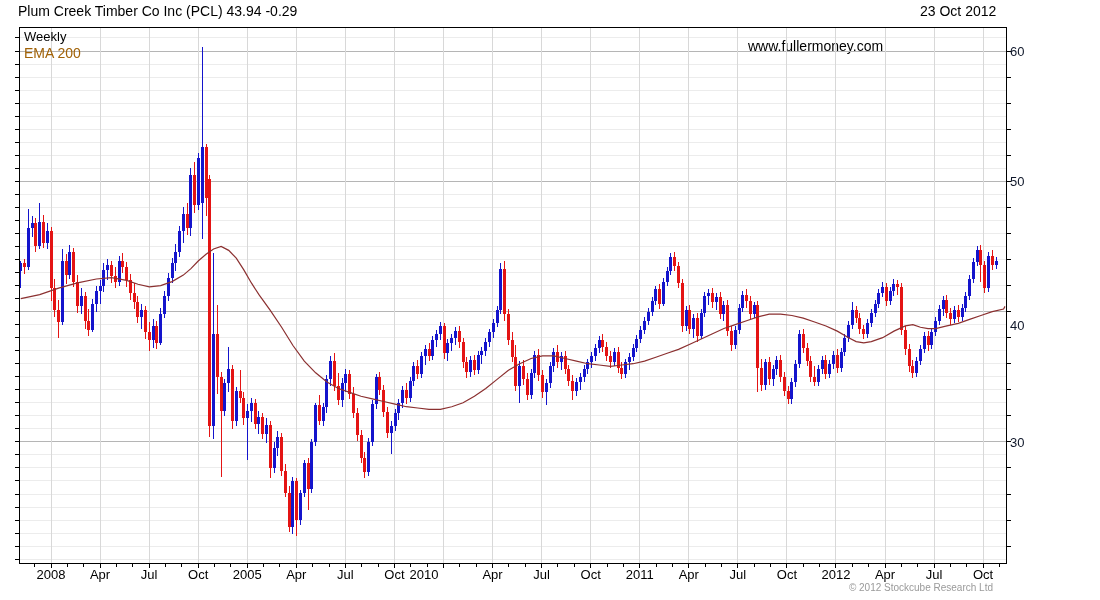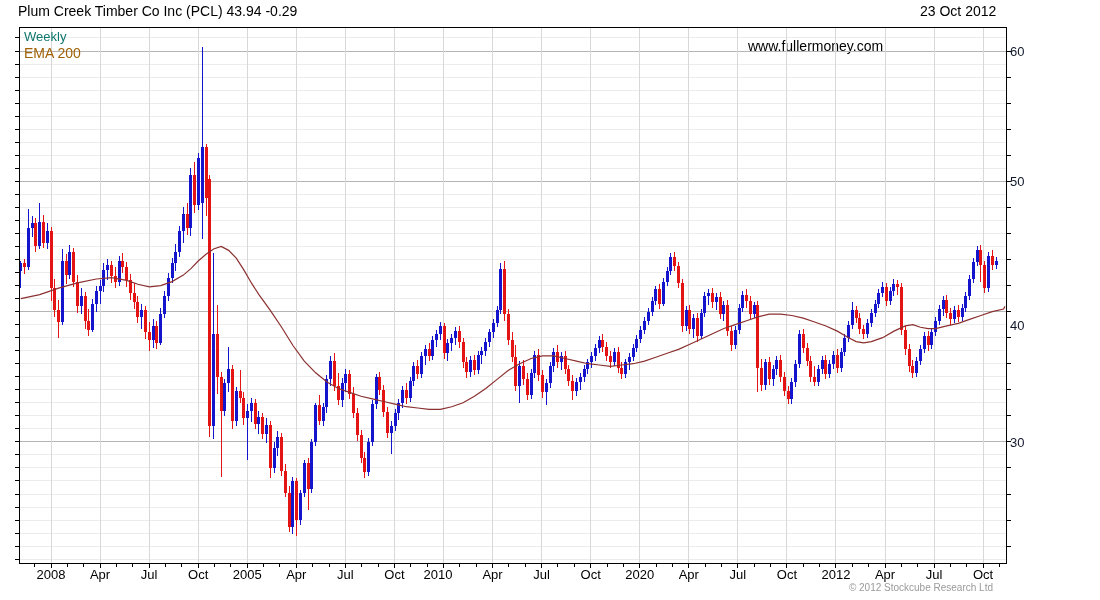--- a/index.html
+++ b/index.html
@@ -2,21 +2,21 @@
 <html><head>
 <meta charset="utf-8">
 <style>
   html,body{margin:0;padding:0;background:#ffffff;}
   body{width:1100px;height:600px;position:relative;font-family:"Liberation Sans",sans-serif;overflow:hidden;}
   .hdr{position:absolute;top:3px;font-size:14px;color:#000;white-space:pre;}
   #title{left:18px;}
   #site{left:748px;margin-top:35px;}
   #date{left:920px;}
   .neg{color:#000000;}
-  #legend-weekly{position:absolute;left:24px;top:29px;font-size:13px;color:#0f766e;}
+  #legend-weekly{position:absolute;left:24px;top:29px;font-size:13px;color:#000000;}
   #legend-ema{position:absolute;left:24px;top:45px;font-size:14px;color:#a16207;}
   .ylab{position:absolute;left:1010px;font-size:13px;color:#0f172a;}
   .xlab{position:absolute;top:567px;font-size:13px;color:#000;transform:translateX(-50%);}
   #copyright{position:absolute;top:582px;left:993px;transform:translateX(-100%);font-size:10px;color:#9a9a9a;white-space:nowrap;}
   svg{position:absolute;left:0;top:0;}
 </style>
 </head>
 <body>
 
 <div class="hdr" id="title"><span>Plum Creek Timber Co Inc (PCL)</span><span> </span><span>43.94</span><span> </span><span class="neg">-0.29</span></div>
@@ -739,25 +739,25 @@
   </div>
 <div id="xlabels">
     <div class="xlab" style="left: 51px;">2008</div>
     <div class="xlab" style="left: 100.06px;">Apr</div>
     <div class="xlab" style="left: 149.12px;">Jul</div>
     <div class="xlab" style="left: 198.18px;">Oct</div>
     <div class="xlab" style="left: 247.24px;">2005</div>
     <div class="xlab" style="left: 296.3px;">Apr</div>
     <div class="xlab" style="left: 345.36px;">Jul</div>
     <div class="xlab" style="left: 394.42px;">Oct</div>
-    <div class="xlab" style="left: 438px;">2010</div>
+    <div class="xlab" style="left: 424px;">2010</div>
     <div class="xlab" style="left: 492.54px;">Apr</div>
     <div class="xlab" style="left: 541.6px;">Jul</div>
     <div class="xlab" style="left: 590.66px;">Oct</div>
-    <div class="xlab" style="left: 639.72px;">2020</div>
+    <div class="xlab" style="left: 639.72px;">2011</div>
     <div class="xlab" style="left: 688.78px;">Apr</div>
     <div class="xlab" style="left: 737.84px;">Jul</div>
     <div class="xlab" style="left: 786.9px;">Oct</div>
     <div class="xlab" style="left: 835.96px;">2012</div>
     <div class="xlab" style="left: 885.02px;">Apr</div>
     <div class="xlab" style="left: 934.08px;">Jul</div>
     <div class="xlab" style="left: 983.14px;">Oct</div>
   </div>
 
 <div id="copyright">© 2012 Stockcube Research Ltd</div>

